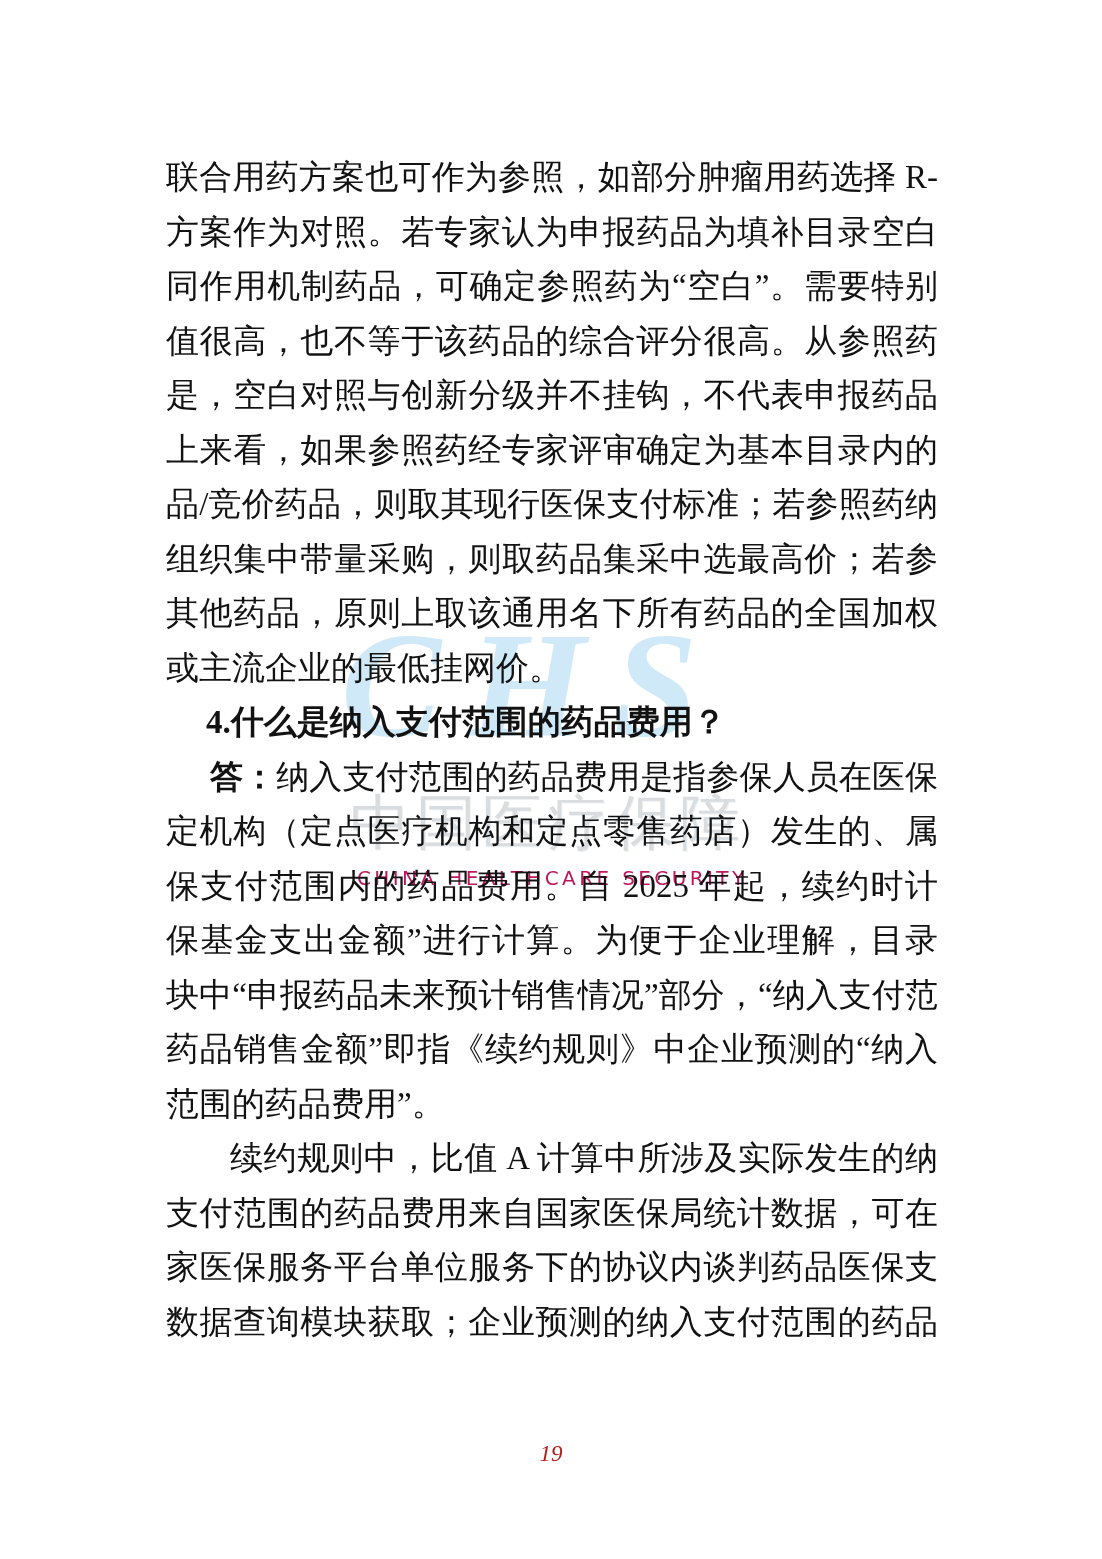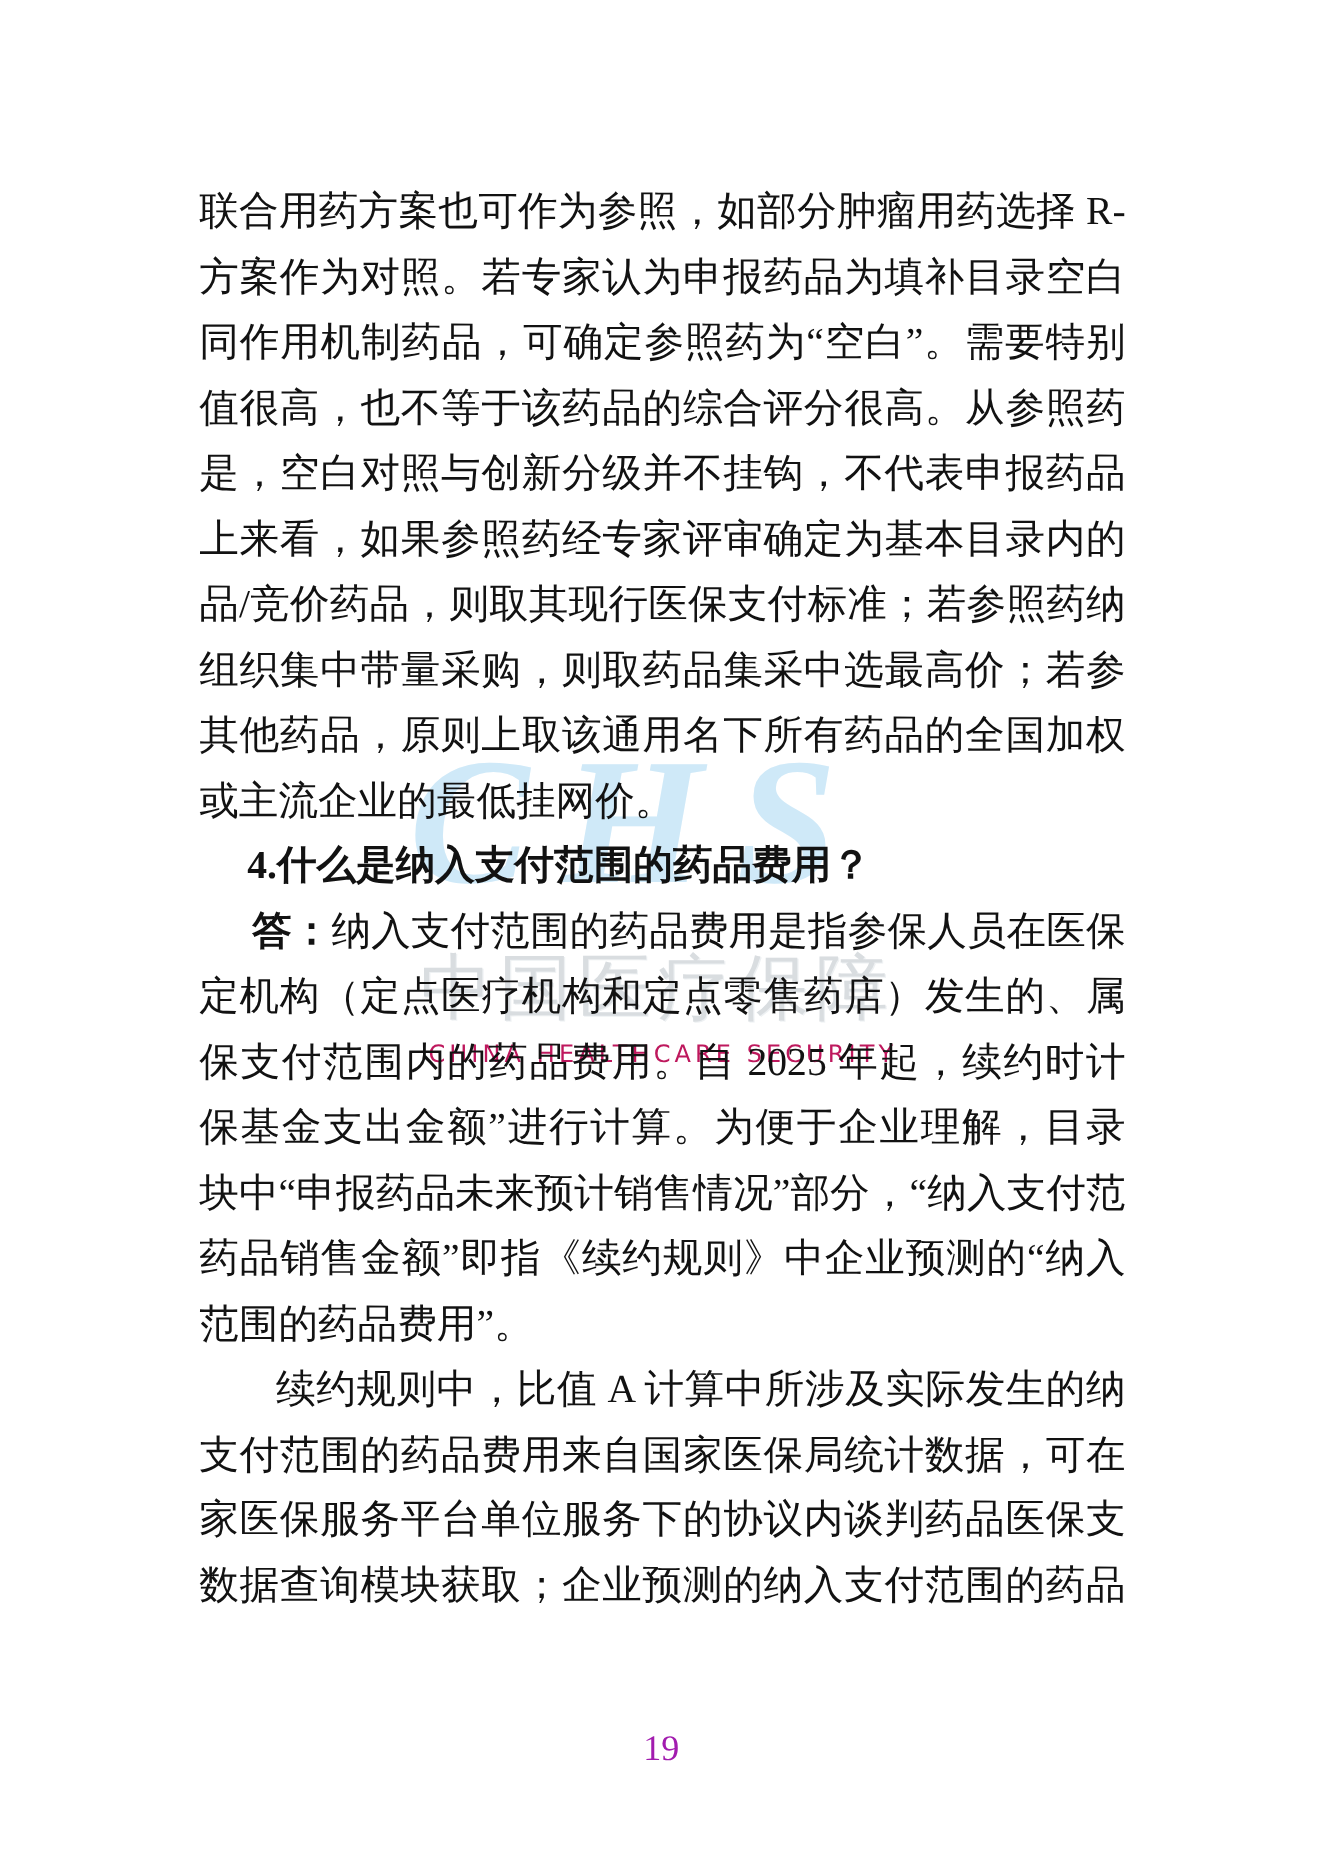--- a/index.html
+++ b/index.html
@@ -59,22 +59,23 @@
   .ind64 { padding-left: 64px; }
   .bold  { font-weight: bold; text-align: center; }
   .answer-label { font-weight: bold; }
   
   .pagenum {
     position: absolute;
     top: 1441px; left: 0;
     width: 100%;
     z-index: 2;
     text-align: center;
-    font-size: 30px;
-    color: #a21caf;
+    font-size: 23px;
+    color: #b91c1c;
+    font-style: italic;
   }
 </style>
 </head>
 <body>
 
 <div class="page">
 
   <div class="wm wm-logo">CHS</div>
   <div class="wm wm-cn">中国医疗保障</div>
   <div class="wm wm-en">CHINA HEALTHCARE SECURITY</div>

